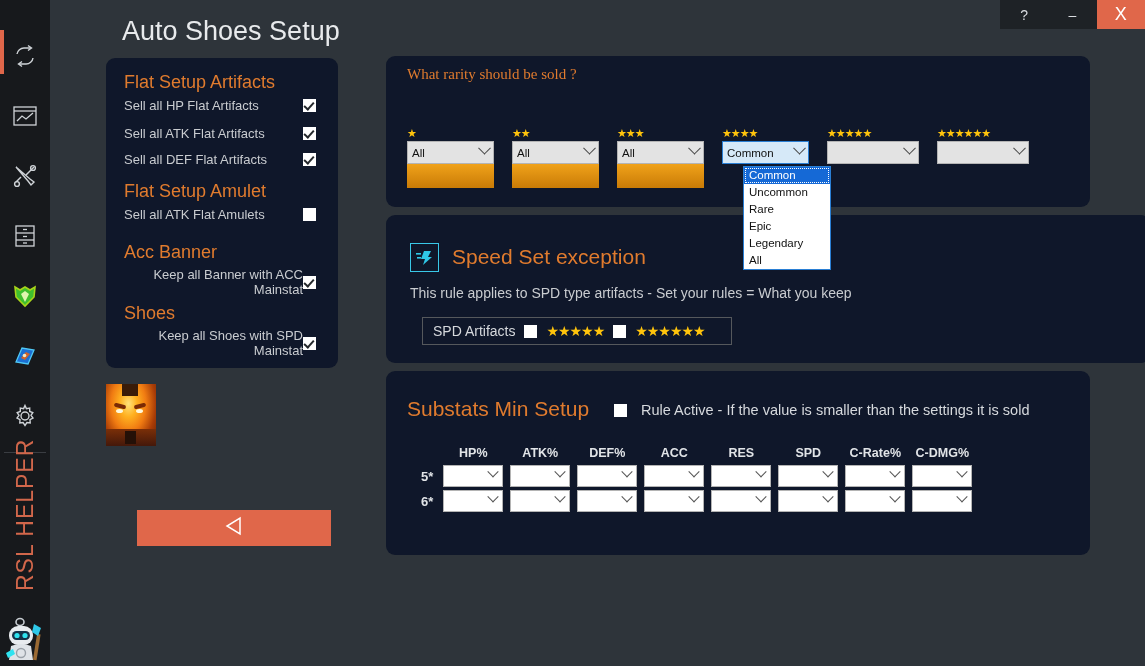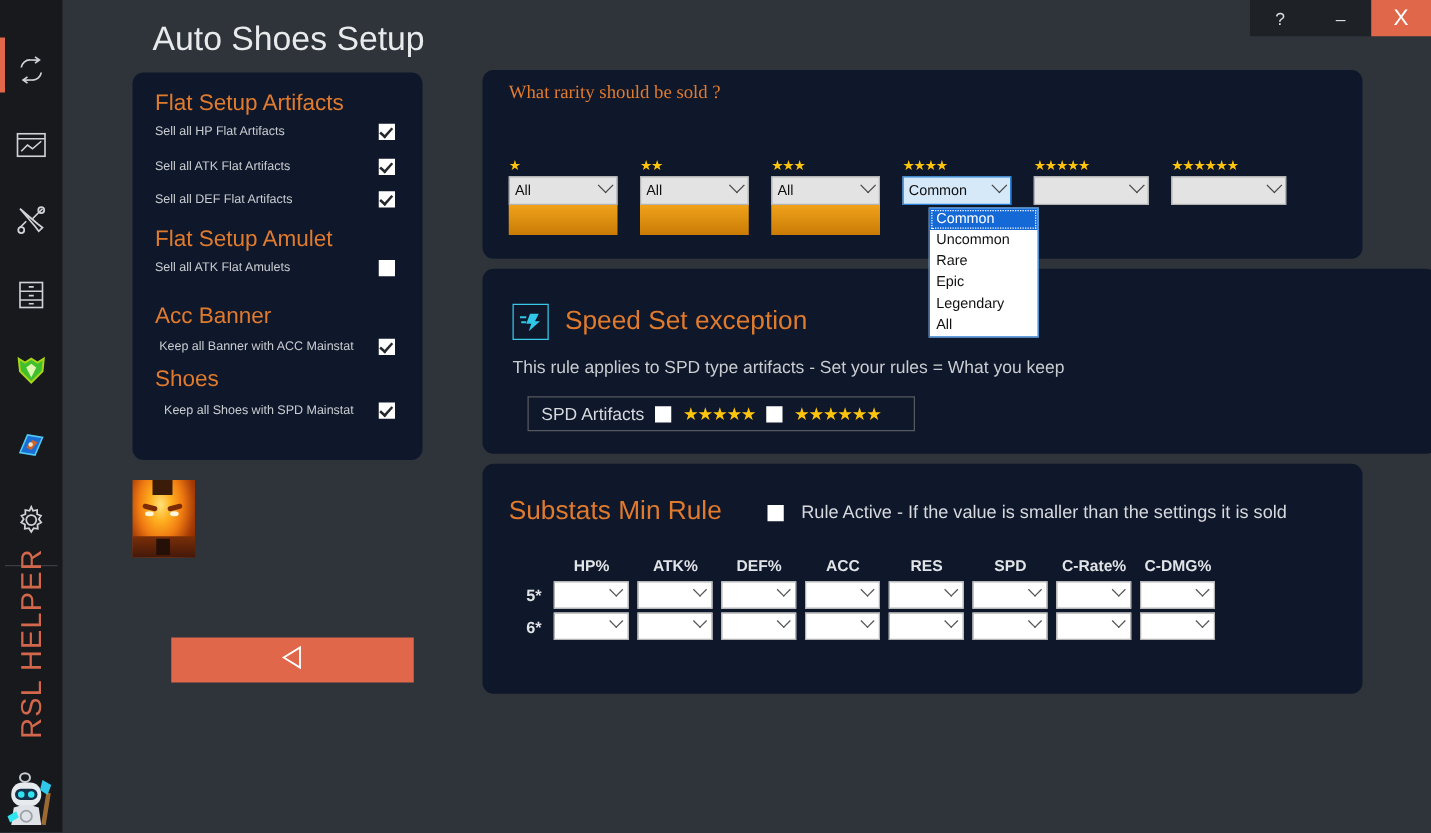--- a/index.html
+++ b/index.html
@@ -62,22 +62,22 @@
   }
 
   
   #left-panel { left: 106px; top: 58px; width: 232px; height: 310px; }
   .lp-sec-title { color: #e07b2e; font-size: 18px; padding: 0 0 2px 18px; }
   .lp-row {
     display: flex; align-items: center; justify-content: space-between;
     padding: 0 22px 0 18px; min-height: 20px;
   }
   .lp-label {
-    color: #c9ccd0; font-size: 10px; text-align: right;
-    flex: 1; padding-right: 20px;
+    color: #c9ccd0; font-size: 13px; text-align: right;
+    flex: 1; padding-right: 0;
   }
   .lp-label.left { text-align: left; }
 
   .cbx {
     width: 13px; height: 13px; background: #fff; flex: 0 0 13px;
     position: relative; cursor: pointer; border: 0;
   }
   .cbx.on::after {
     content: ""; position: absolute; left: 3px; top: 1px;
     width: 4px; height: 8px; border: solid #24282c;
@@ -449,21 +449,21 @@
       <span class="lbl">SPD Artifacts</span>
       <span class="cbx"></span>
       <span class="stars" style="font-size:14px">★★★★★</span>
       <span class="cbx"></span>
       <span class="stars" style="font-size:14px">★★★★★★</span>
     </div>
 
   </div>
 
   <div id="substats-panel" class="panel">
-    <div class="panel-h">Substats Min Rule</div>
+    <div class="panel-h">Substats Min Setup</div>
 
     <div id="rule-active-row">
       <span class="cbx"></span>
       <span class="txt">Rule Active - If the value is smaller than the settings it is sold</span>
     </div>
 
     <div id="st-table">
       <table>
         <thead>
           <tr>

